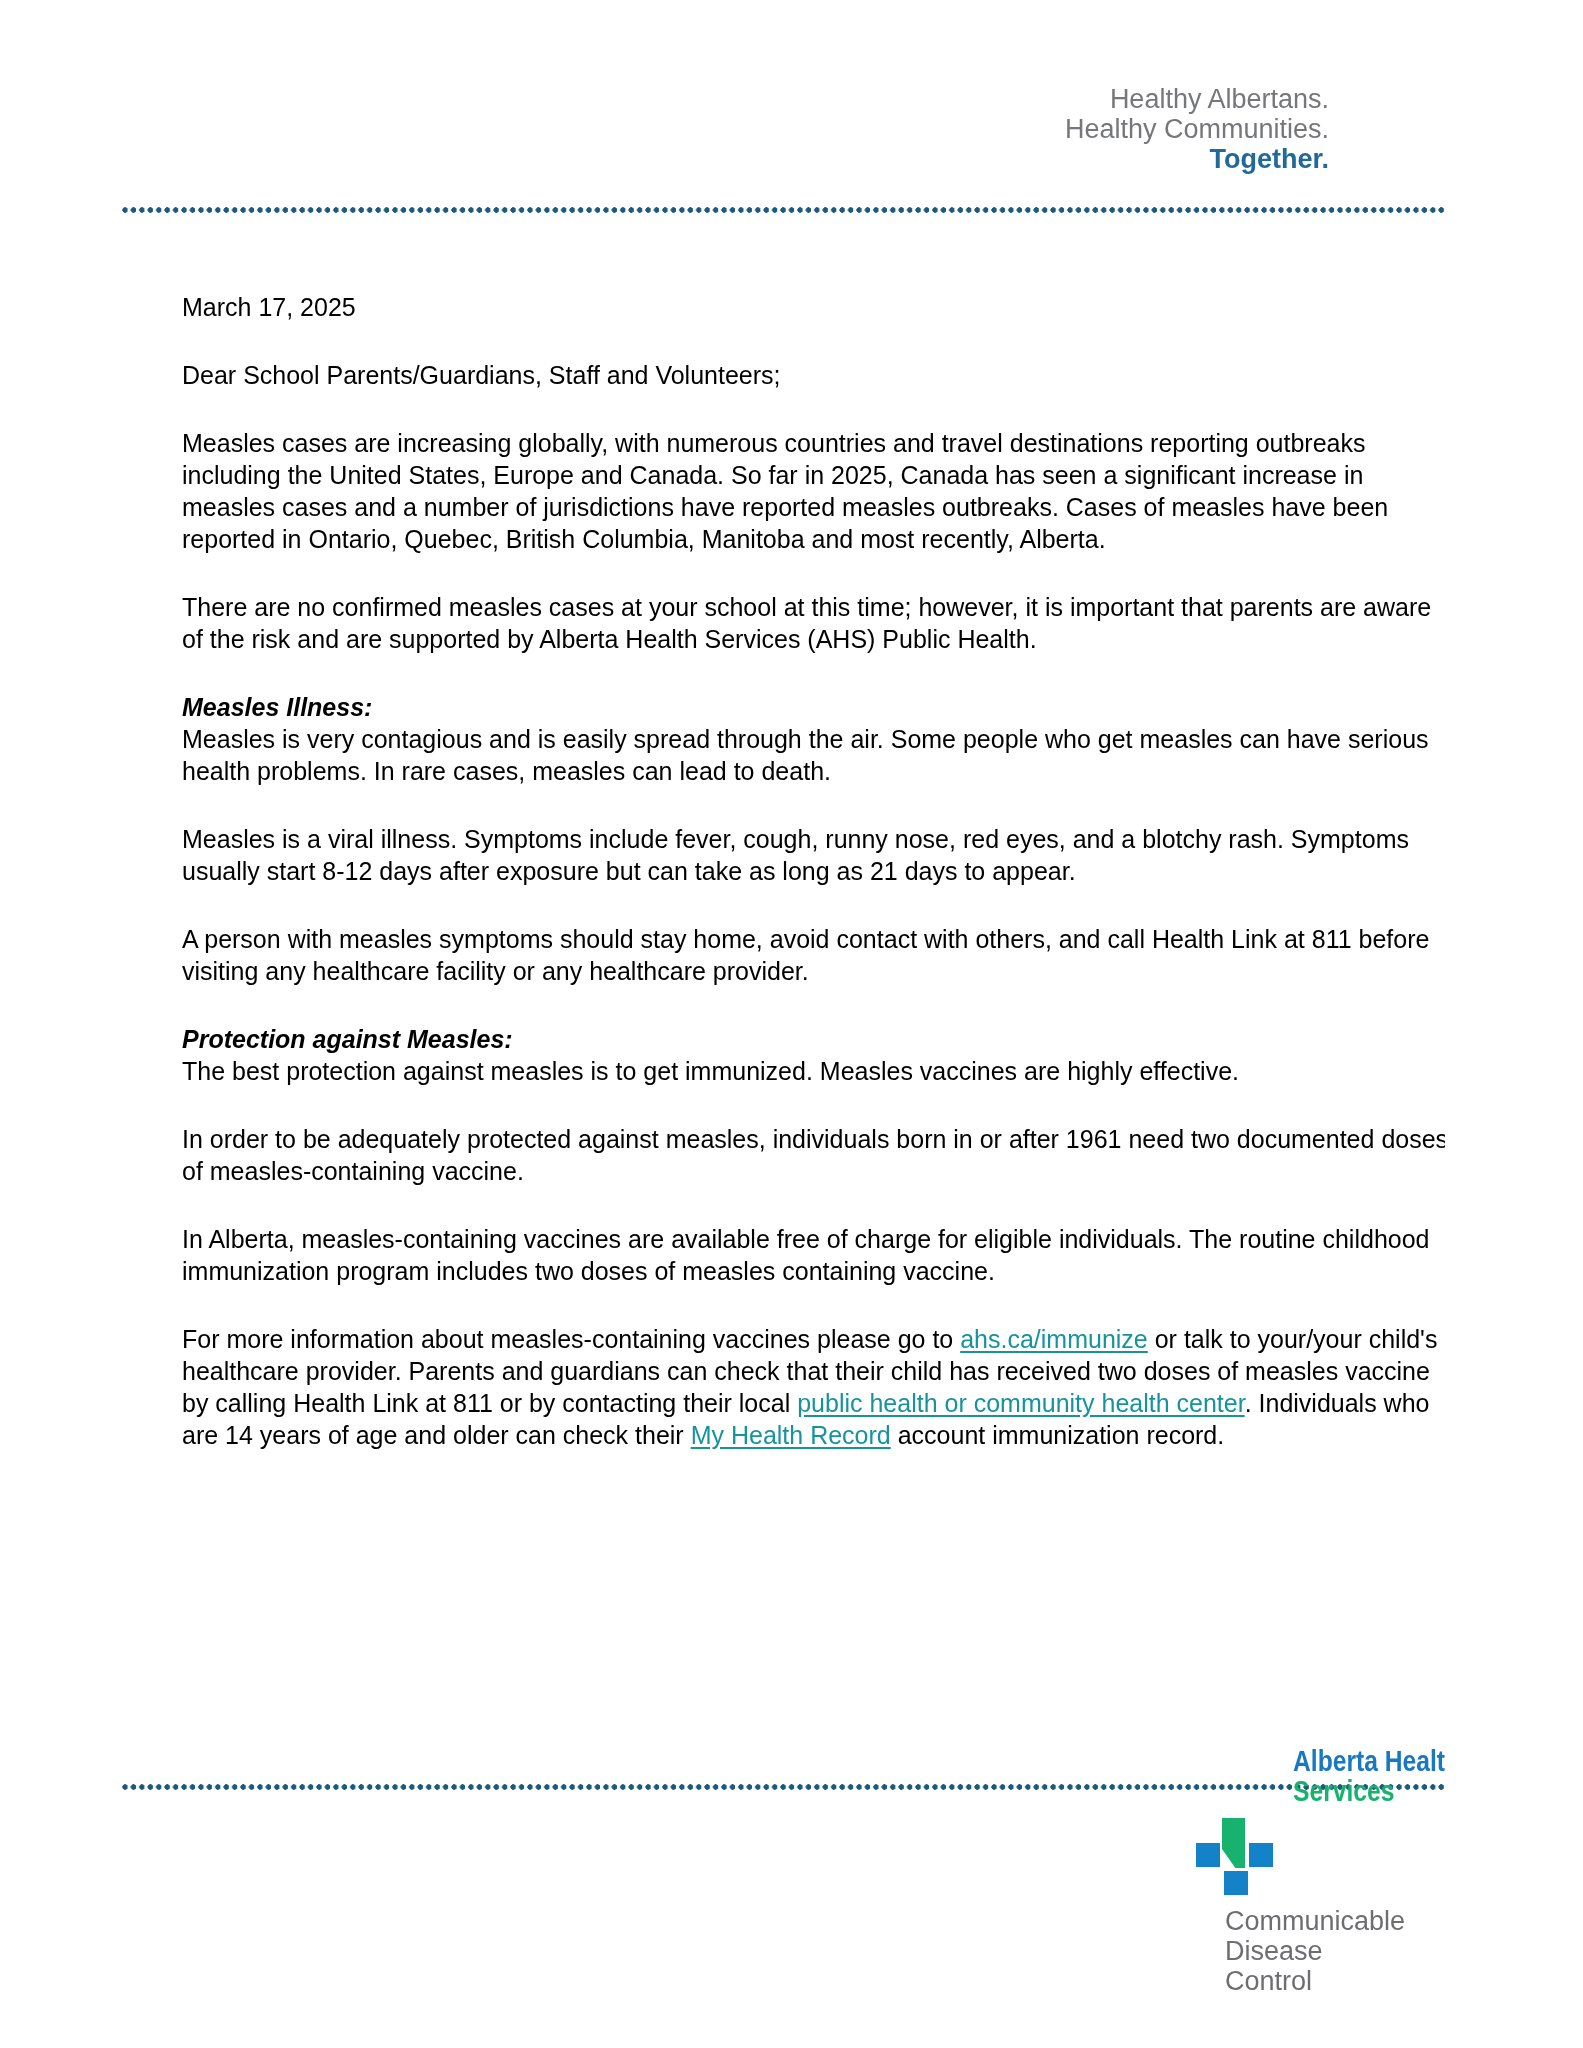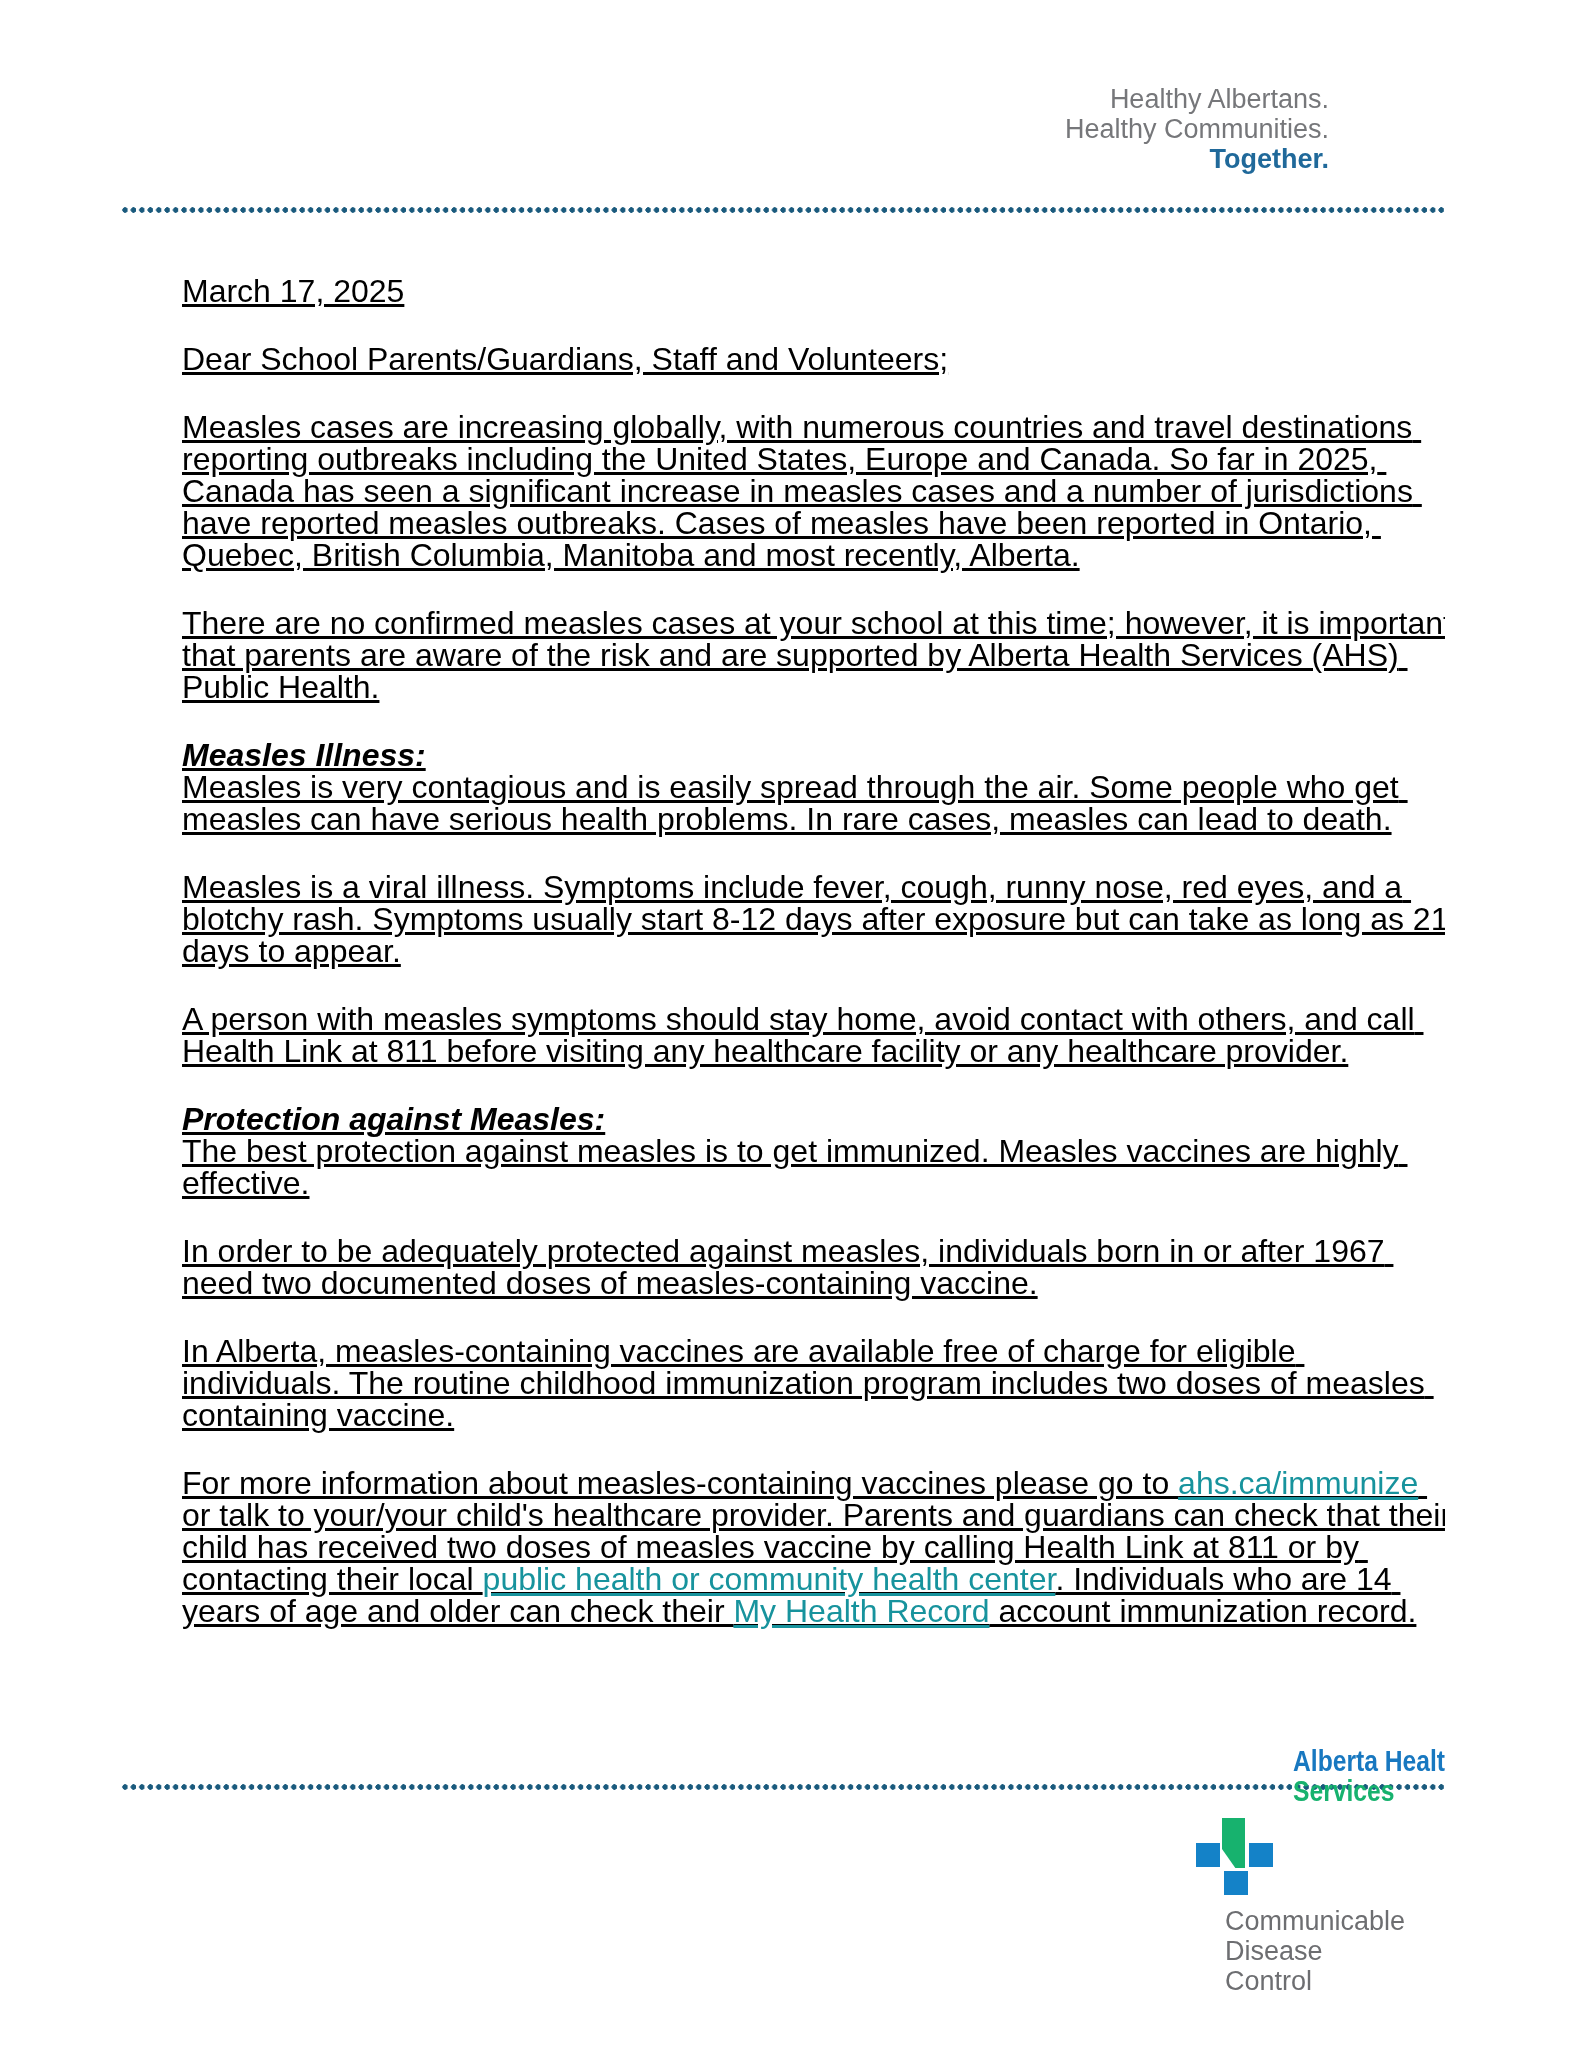--- a/index.html
+++ b/index.html
@@ -34,25 +34,24 @@
     background-size: 8.45px 10px;
     background-repeat: repeat-x;
   }
   .dots-top    { left: 121px; width: 1343px; top: 205px; }
   .dots-bottom { left: 121px; width: 1345px; top: 1782px; }
 
   
   .content {
     position: absolute;
     left: 182px;
-    top: 275px;
+    top: 291px;
     width: 1272px;
-    font-size: 32px;
+    font-size: 25px;
     line-height: 32px;
-    text-decoration: underline;
   }
   .content p { margin: 0 0 36px 0; white-space: pre-wrap; }
   .block { margin: 0 0 36px 0; }
   .block p { margin: 0; }
   .heading { font-weight: bold; font-style: italic; }
   a.link {
     color: var(--link-teal, #17939d);
     text-decoration: underline;
     text-decoration-color: var(--link-teal, #17939d);
     text-underline-offset: 3px;
@@ -110,21 +109,21 @@
     </div>
 
     <p>Measles is a viral illness. Symptoms include fever, cough, runny nose, red eyes, and a blotchy rash. Symptoms usually start 8-12 days after exposure but can take as long as 21 days to appear.</p>
     <p>A person with measles symptoms should stay home, avoid contact with others, and call Health Link at 811 before visiting any healthcare facility or any healthcare provider.</p>
 
     <div class="block">
       <div class="heading">Protection against Measles:</div>
       <p>The best protection against measles is to get immunized. Measles vaccines are highly effective.</p>
     </div>
 
-    <p>In order to be adequately protected against measles, individuals born in or after 1967 need two documented doses of measles-containing vaccine.</p>
+    <p>In order to be adequately protected against measles, individuals born in or after 1961 need two documented doses of measles-containing vaccine.</p>
     <p>In Alberta, measles-containing vaccines are available free of charge for eligible individuals. The routine childhood immunization program includes two doses of measles containing vaccine.</p>
 
     <p><span>For more information about measles-containing vaccines please go to </span><a class="link" href="#">ahs.ca/immunize</a><span> or talk to your/your child's healthcare provider. Parents and guardians can check that their child has received two doses of measles vaccine by calling Health Link at 811 or by contacting their local </span><a class="link" href="#">public health or community health center</a><span>. Individuals who are 14 years of age and older can check their </span><a class="link" href="#">My Health Record</a><span> account immunization record.</span></p>
   </div>
 
   <div class="dots dots-bottom"></div>
 
   <div class="logo-mark">
     <div class="green-shape"></div>
     <div class="sq sq-left"></div>

